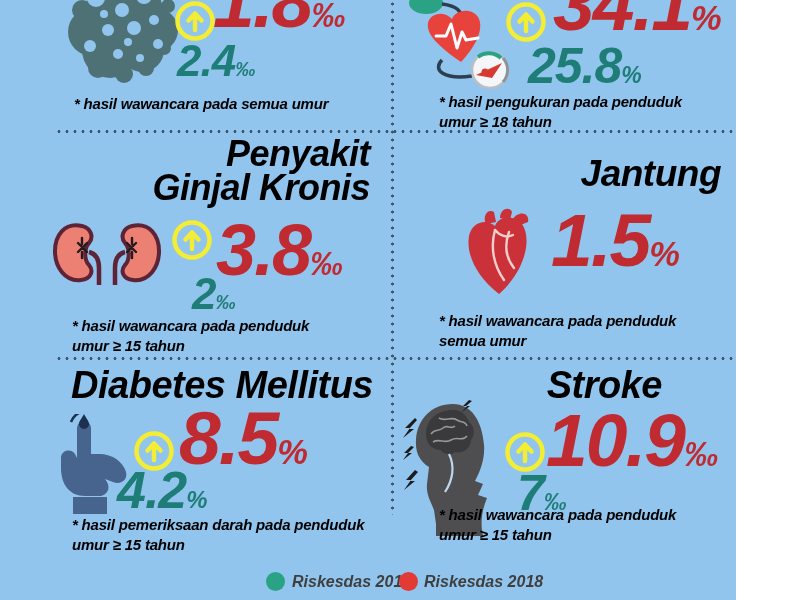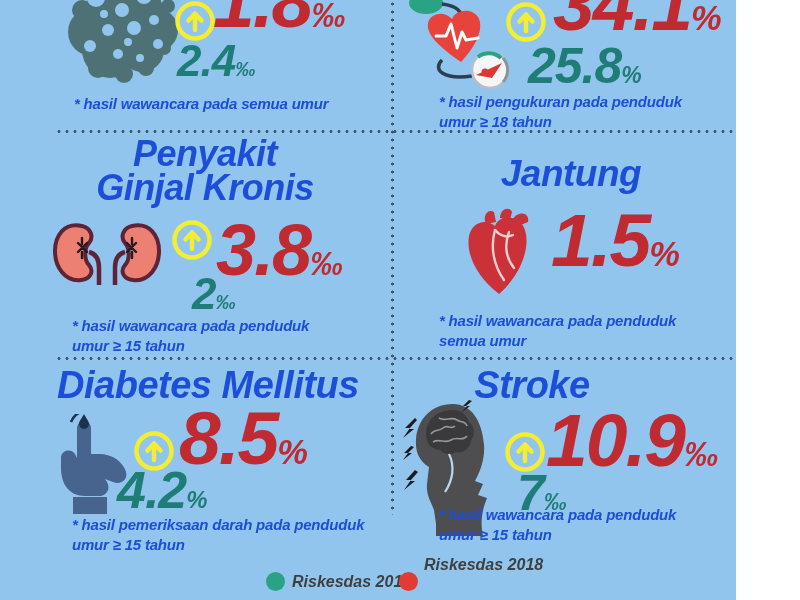--- a/index.html
+++ b/index.html
@@ -3,25 +3,25 @@
 <meta charset="utf-8">
 <style>
   html,body{margin:0;padding:0;}
   .stage{
     position:relative;width:736px;height:600px;overflow:hidden;
     background:#92c5ee;
     font-family:"Liberation Sans",sans-serif;font-style:italic;
   }
   .hline{position:absolute;height:3px;background-image:radial-gradient(circle,#41566a 1.4px,transparent 1.6px);background-size:8px 3px;background-repeat:repeat-x;}
   .vline{position:absolute;width:3px;background-image:radial-gradient(circle,#41566a 1.4px,transparent 1.6px);background-size:3px 8px;background-repeat:repeat-y;}
-  .title{position:absolute;color:#1d4ed8;font-weight:700;text-align:center;line-height:0.95;letter-spacing:-0.5px;}
+  .title{position:absolute;color:#000000;font-weight:700;text-align:right;line-height:0.95;letter-spacing:-0.5px;}
   .val-big{position:absolute;color:#bf2b31;font-weight:700;line-height:1;letter-spacing:-2px;white-space:nowrap;}
   .val-small{position:absolute;color:#1f7d78;font-weight:700;line-height:1;letter-spacing:-1px;white-space:nowrap;}
   .unit{font-size:46%;letter-spacing:0;}
-  .note{position:absolute;color:#1d4ed8;font-weight:700;font-size:15px;line-height:1.3;letter-spacing:-0.2px;}
+  .note{position:absolute;color:#000000;font-weight:700;font-size:15px;line-height:1.3;letter-spacing:-0.2px;}
   .iconbox{position:absolute;}
   .legend-dot{position:absolute;width:19px;height:19px;border-radius:50%;}
   .legend-label{position:absolute;color:#3f3f3f;font-weight:700;font-size:16px;white-space:nowrap;}
 </style>
 </head>
 <body>
 
 <div class="stage">
 
   <div class="hline" style="left:55px;top:130px;width:700px;"></div>
@@ -207,15 +207,15 @@
   <div class="val-big" style="left:546px;top:403px;font-size:75px;"><span>10.9</span><span class="unit">‰</span></div>
   <div class="val-small" style="left:517px;top:468px;font-size:50px;"><span>7</span><span class="unit">‰</span></div>
   <div class="note" style="left:439px;top:505px;width:320px;">
     <div>* hasil wawancara pada penduduk</div>
     <div>umur ≥ 15 tahun</div>
   </div>
 
   <div class="legend-dot" style="left:266px;top:572px;background:#2aa384;"></div>
   <div class="legend-label" style="left:292px;top:573px;">Riskesdas 2013</div>
   <div class="legend-dot" style="left:399px;top:572px;background:#e23a34;"></div>
-  <div class="legend-label" style="left:424px;top:556px;">Riskesdas 2018</div>
+  <div class="legend-label" style="left:424px;top:573px;">Riskesdas 2018</div>
 
 </div>
 
 </body></html>

